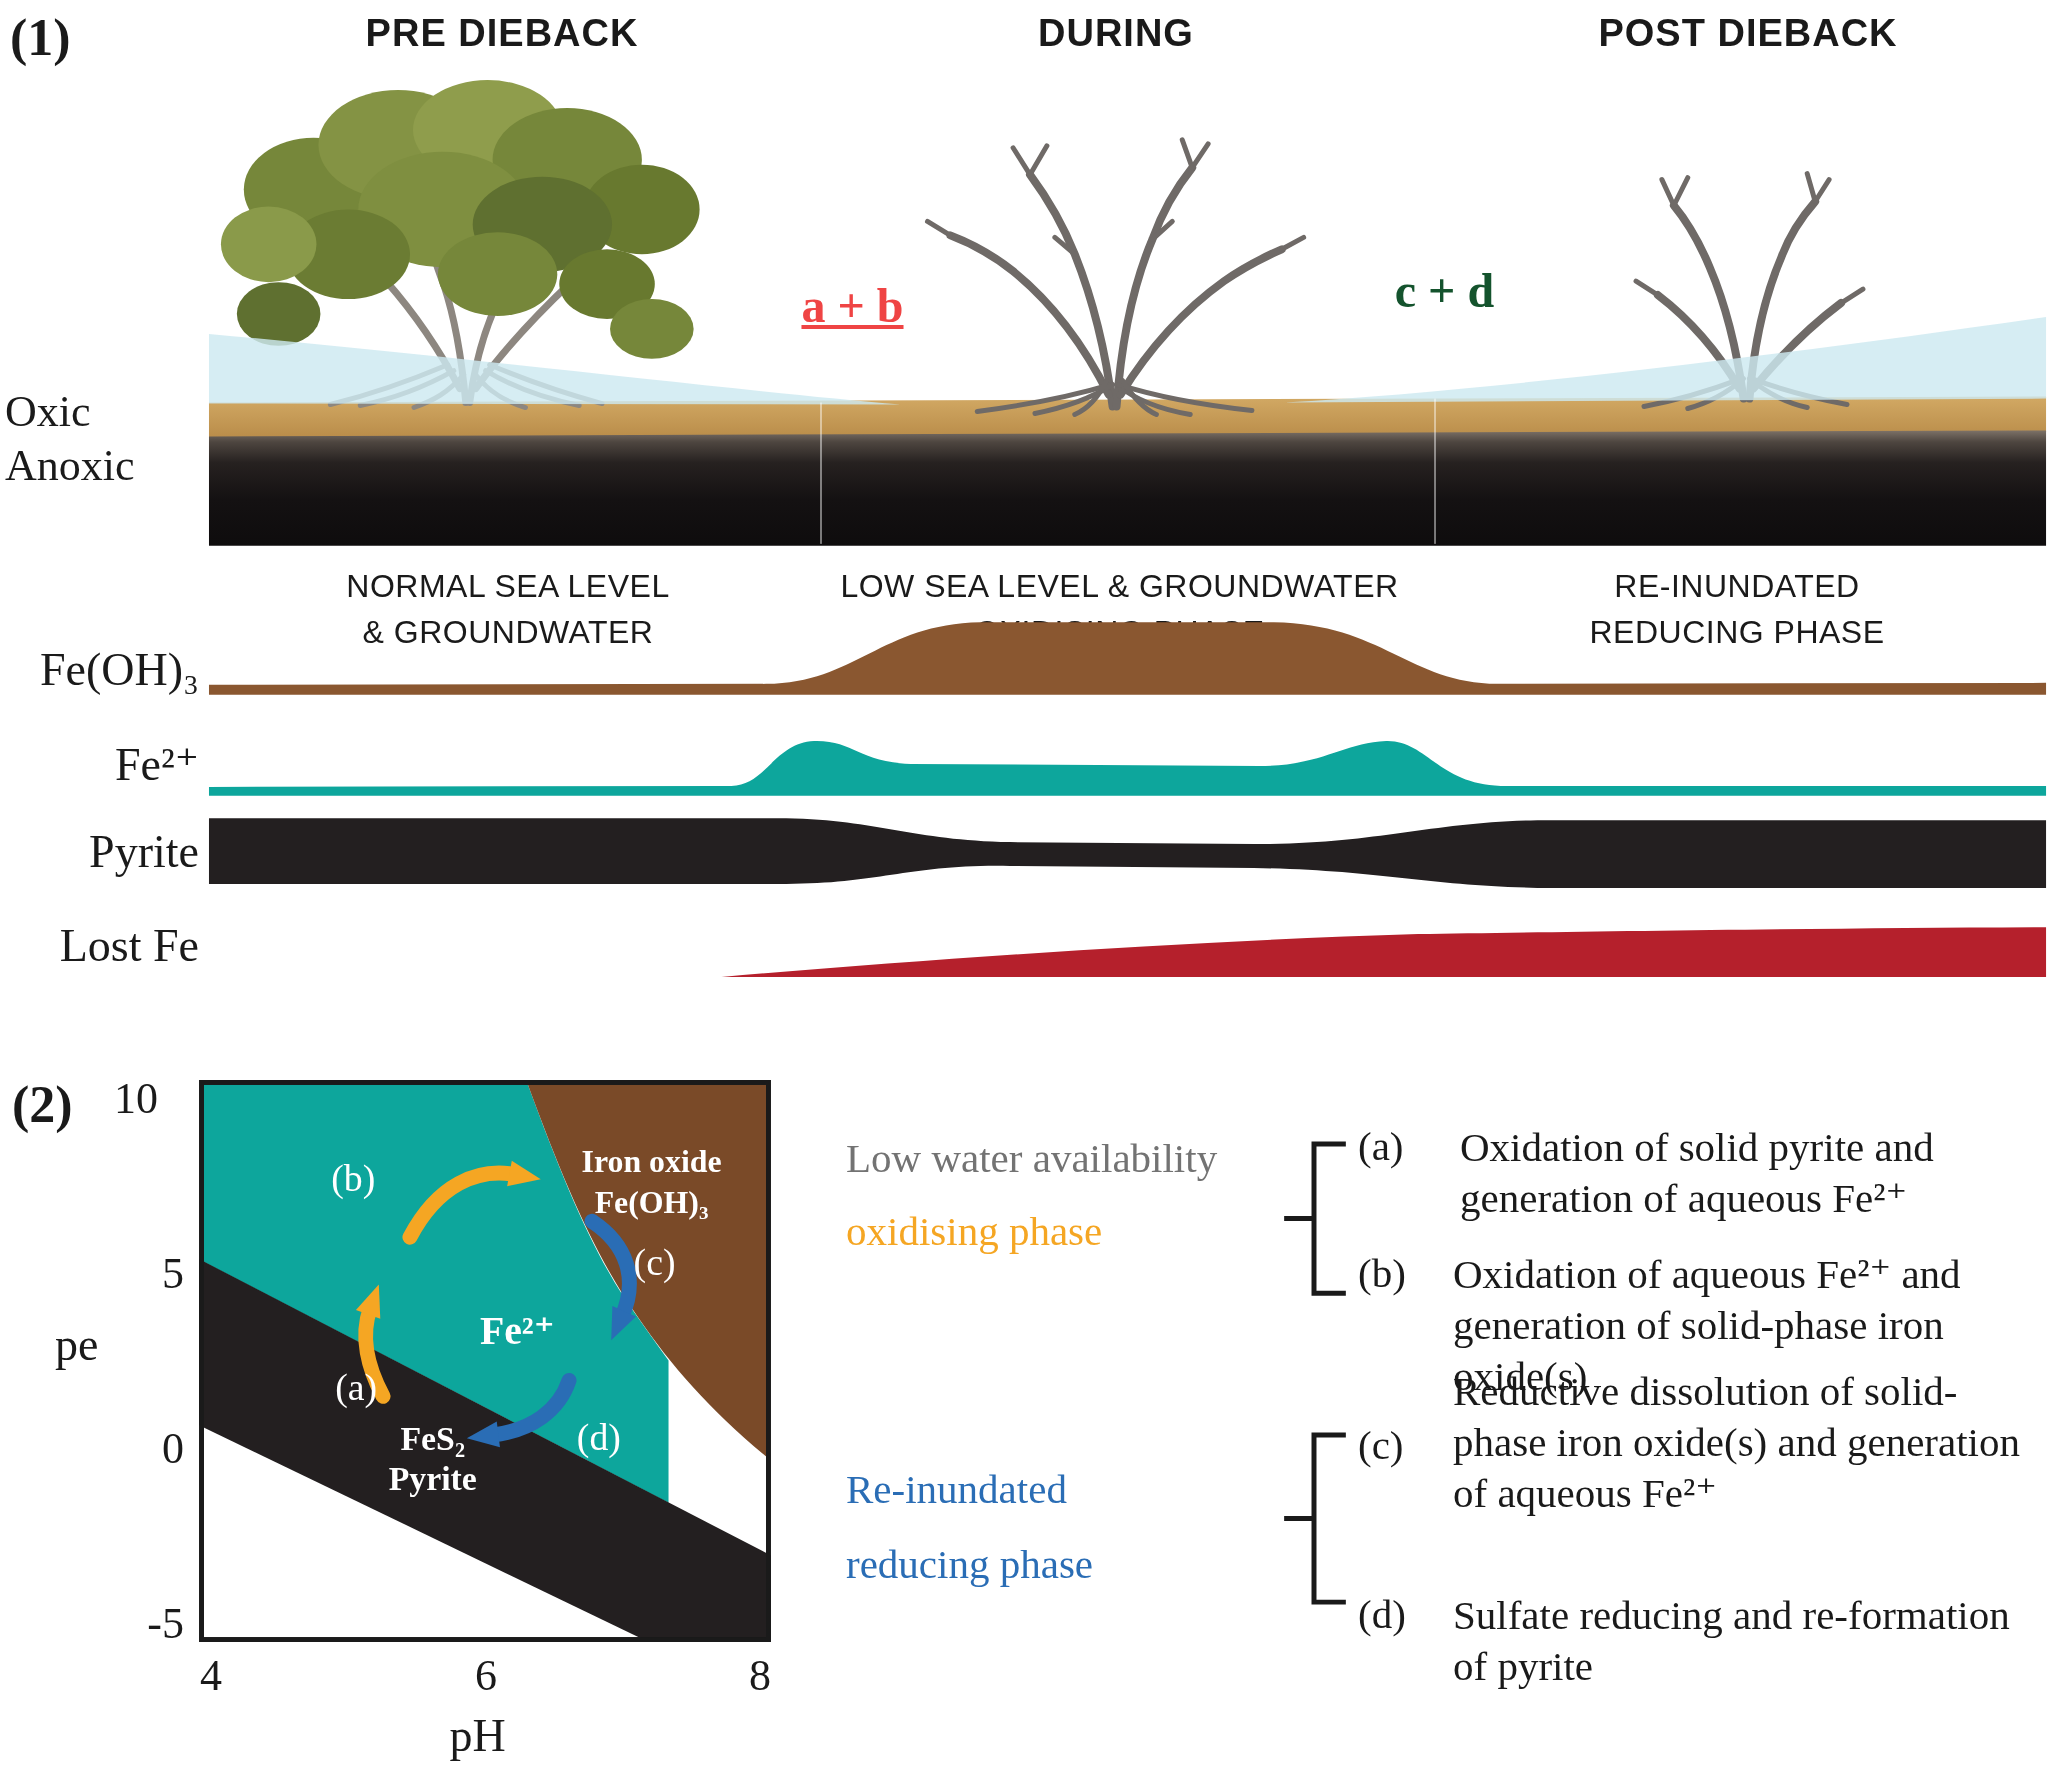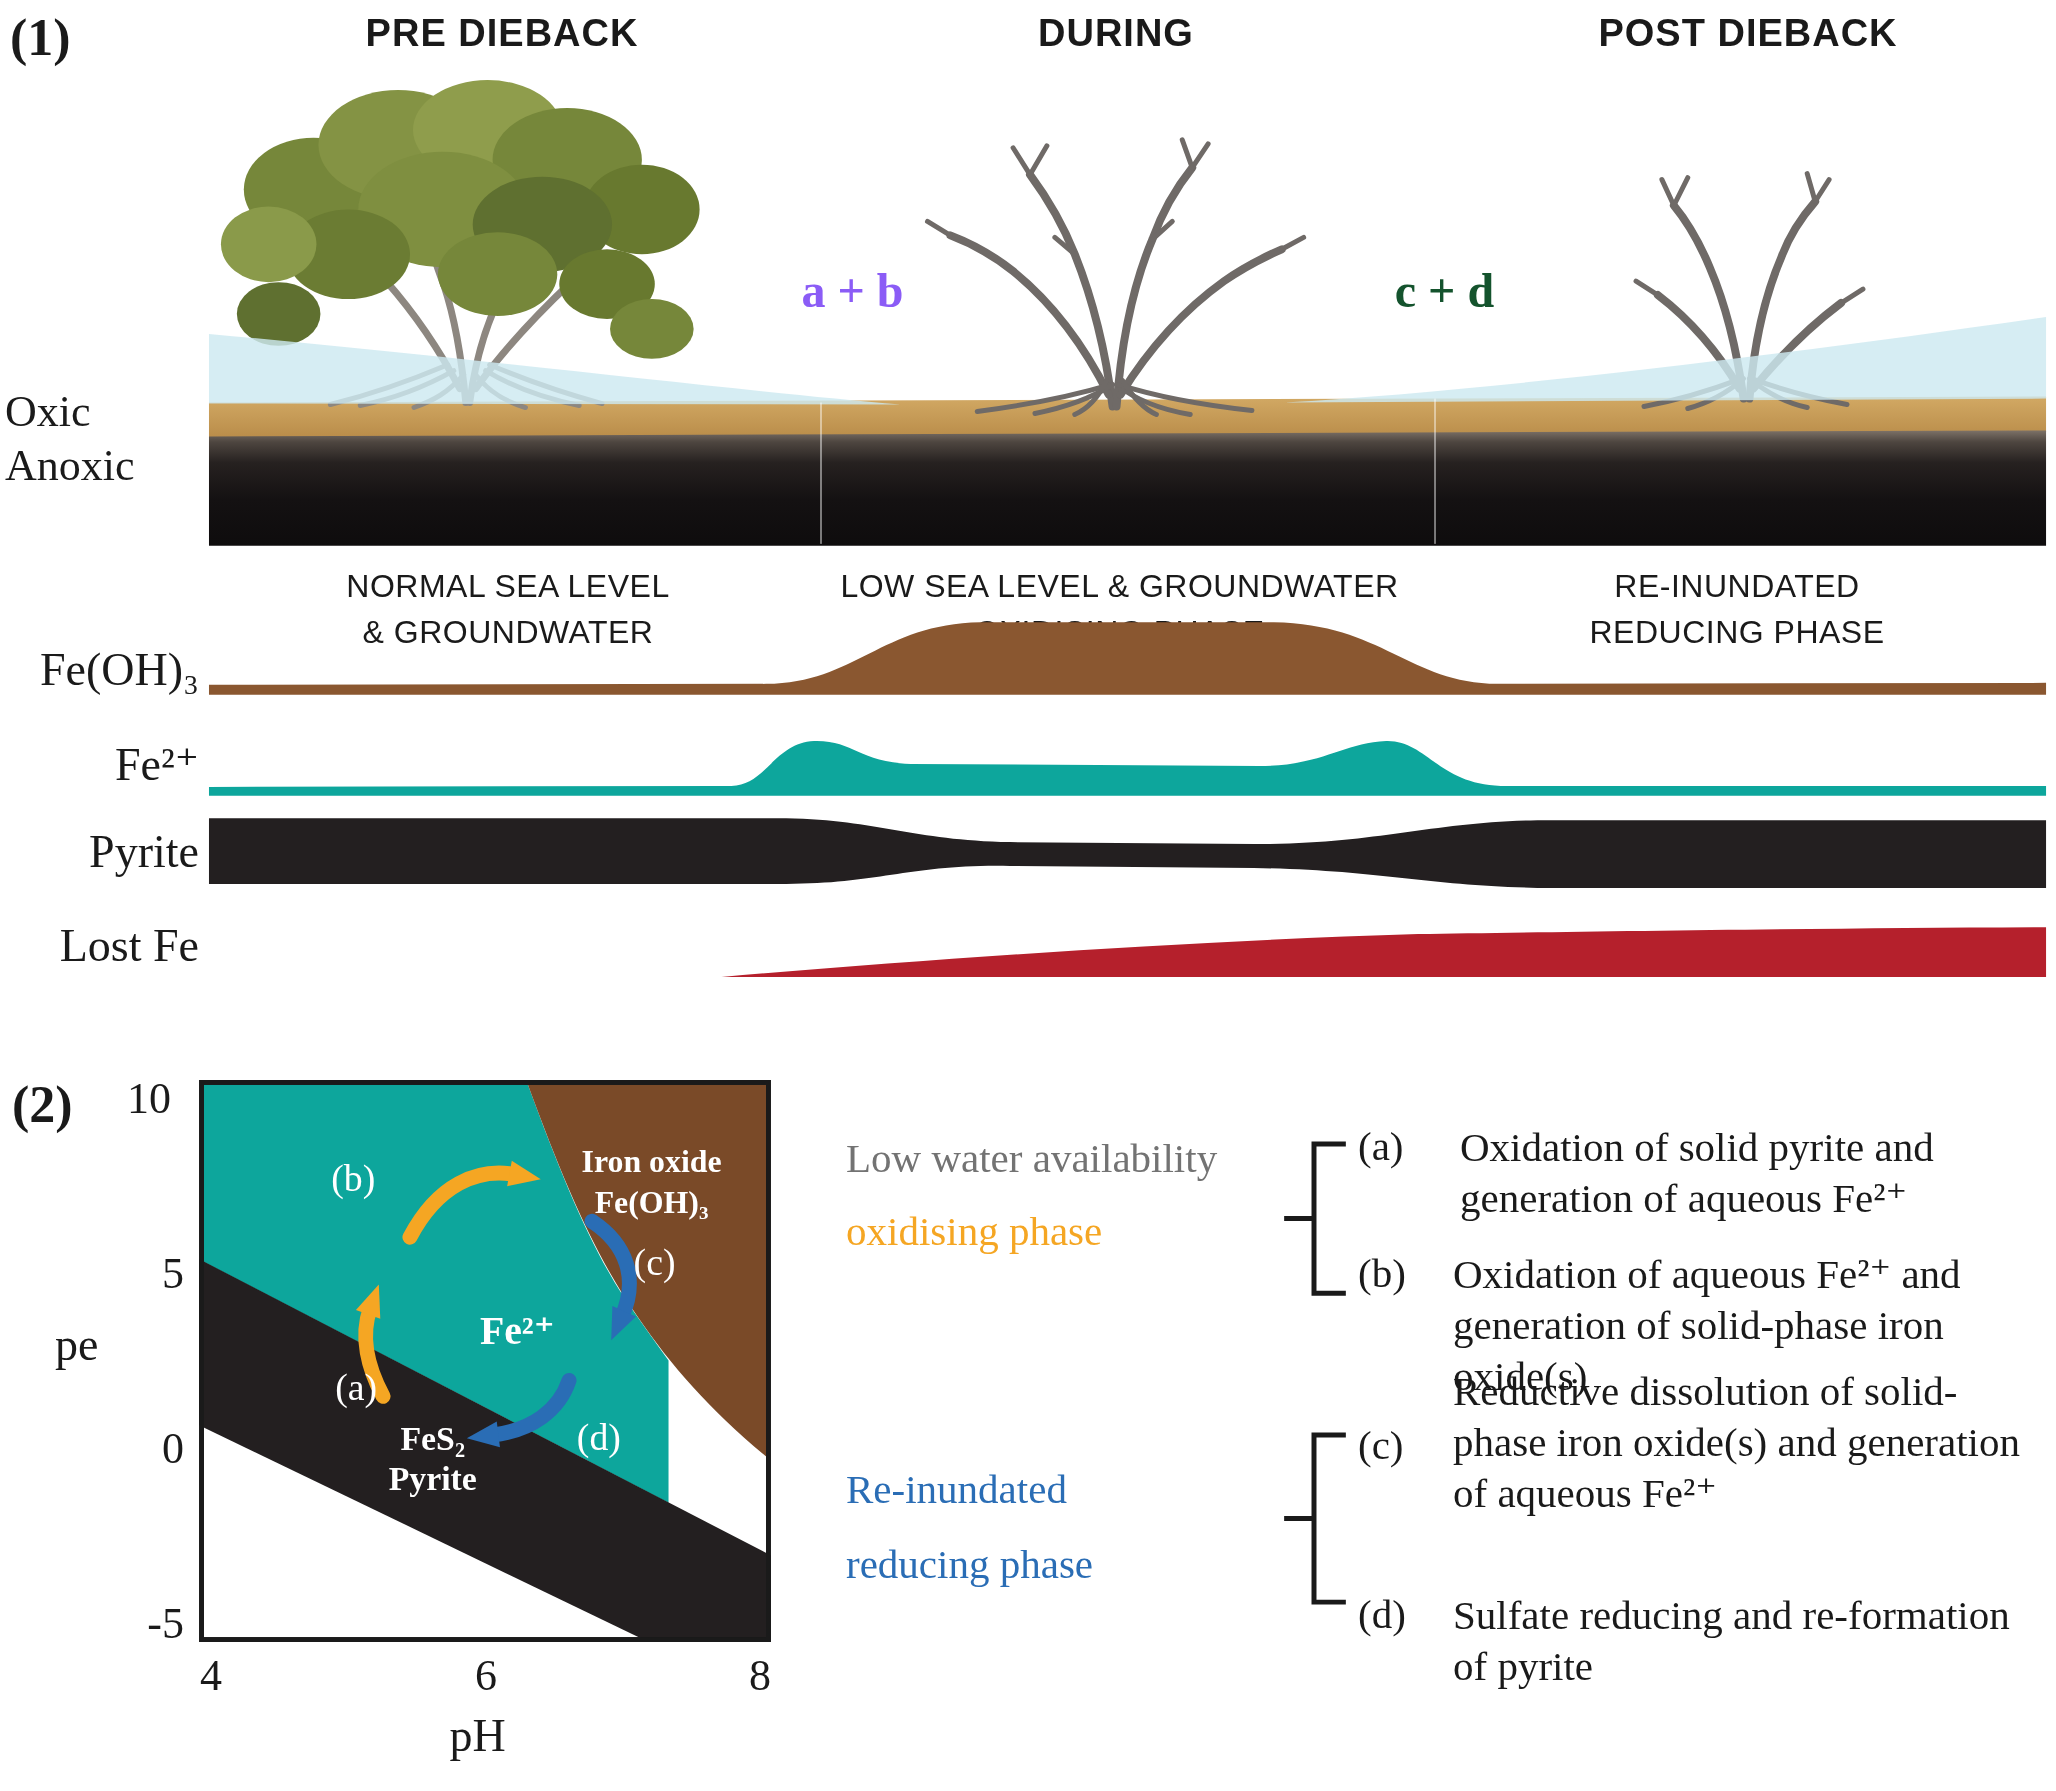--- a/index.html
+++ b/index.html
@@ -129,21 +129,21 @@
       </g>
     </g>
 
     <path d="M210,275 C480,300 740,332 905,346 L905,346 L210,345 Z" fill="#cde9f0" fill-opacity="0.82"></path>
     <path d="M1290,344 C1500,332 1800,295 2056,258 L2056,340 L1290,344 Z" fill="#cde9f0" fill-opacity="0.82"></path>
 
     <line x1="825" y1="344" x2="825" y2="486" stroke="#ffffff" stroke-opacity="0.45" stroke-width="2"></line>
     <line x1="1442" y1="340" x2="1442" y2="486" stroke="#ffffff" stroke-opacity="0.45" stroke-width="2"></line>
   </svg>
 
-  <div class="abs abcd" style="left:753px;top:263px;color:#8b5cf6;">a + b</div>
+  <div class="abs abcd" style="left:753px;top:278px;color:#ef4444;text-decoration:underline;">a + b</div>
   <div class="abs abcd" style="left:1345px;top:263px;color:#14532d;">c + d</div>
   <div class="abs oxlabel" style="top:386px;">Oxic</div>
   <div class="abs oxlabel" style="top:440px;">Anoxic</div>
 
   <div class="abs sans cap" style="left:259px;top:563px;width:498px;">
     <div>NORMAL SEA LEVEL</div>
     <div>&amp; GROUNDWATER</div>
   </div>
   <div class="abs sans cap" style="left:821px;top:563px;width:597px;">
     <div>LOW SEA LEVEL &amp; GROUNDWATER</div>
@@ -206,21 +206,21 @@
     <text x="235" y="412" text-anchor="middle" font-size="34" font-weight="bold" fill="#ffffff">Pyrite</text>
 
     <text x="158" y="322" text-anchor="middle" font-size="38" fill="#ffffff">(a)</text>
     <text x="155" y="112" text-anchor="middle" font-size="38" fill="#ffffff">(b)</text>
     <text x="458" y="196" text-anchor="middle" font-size="38" fill="#ffffff">(c)</text>
     <text x="402" y="372" text-anchor="middle" font-size="38" fill="#ffffff">(d)</text>
 
     <rect x="2.5" y="2.5" width="570" height="560" fill="none" stroke="#1a1a1a" stroke-width="5"></rect>
   </svg>
 
-  <div class="abs tick" style="left:114px;top:1073px;width:70px;text-align:center;">10</div>
+  <div class="abs tick" style="left:114px;top:1073px;width:70px;text-align:left;">10</div>
   <div class="abs tick" style="left:114px;top:1248px;width:70px;text-align:right;">5</div>
   <div class="abs tick" style="left:114px;top:1423px;width:70px;text-align:right;">0</div>
   <div class="abs tick" style="left:114px;top:1598px;width:70px;text-align:right;">-5</div>
   <div class="abs axname" style="left:55px;top:1318px;">pe</div>
 
   <div class="abs tick" style="left:181px;top:1650px;width:60px;text-align:center;">4</div>
   <div class="abs tick" style="left:456px;top:1650px;width:60px;text-align:center;">6</div>
   <div class="abs tick" style="left:730px;top:1650px;width:60px;text-align:center;">8</div>
   <div class="abs axname" style="left:418px;top:1709px;width:119px;text-align:center;">pH</div>
 

